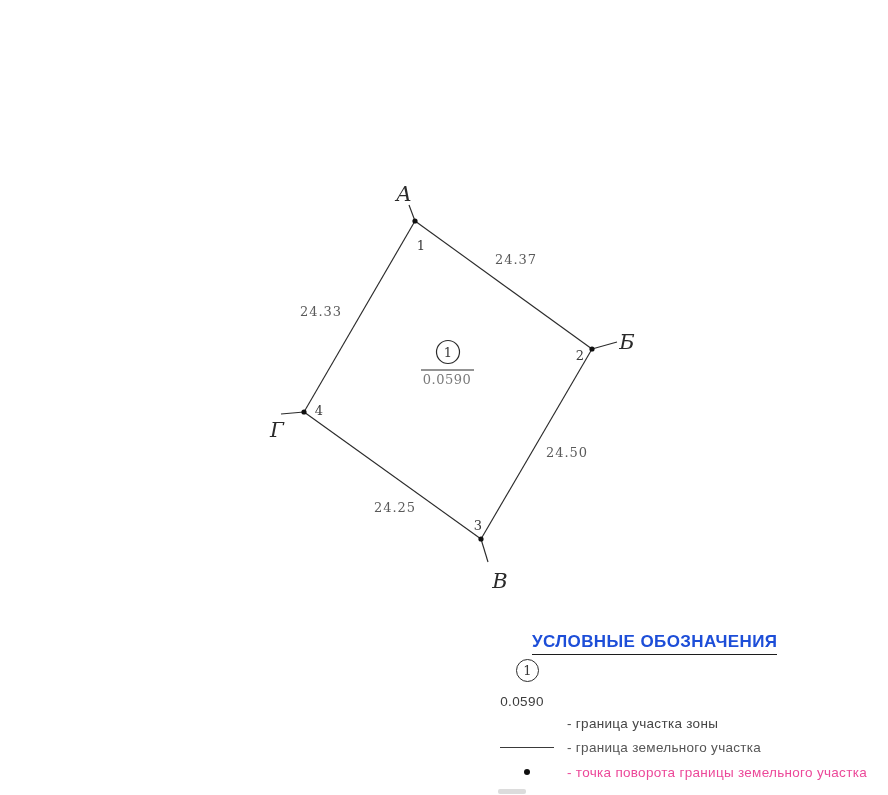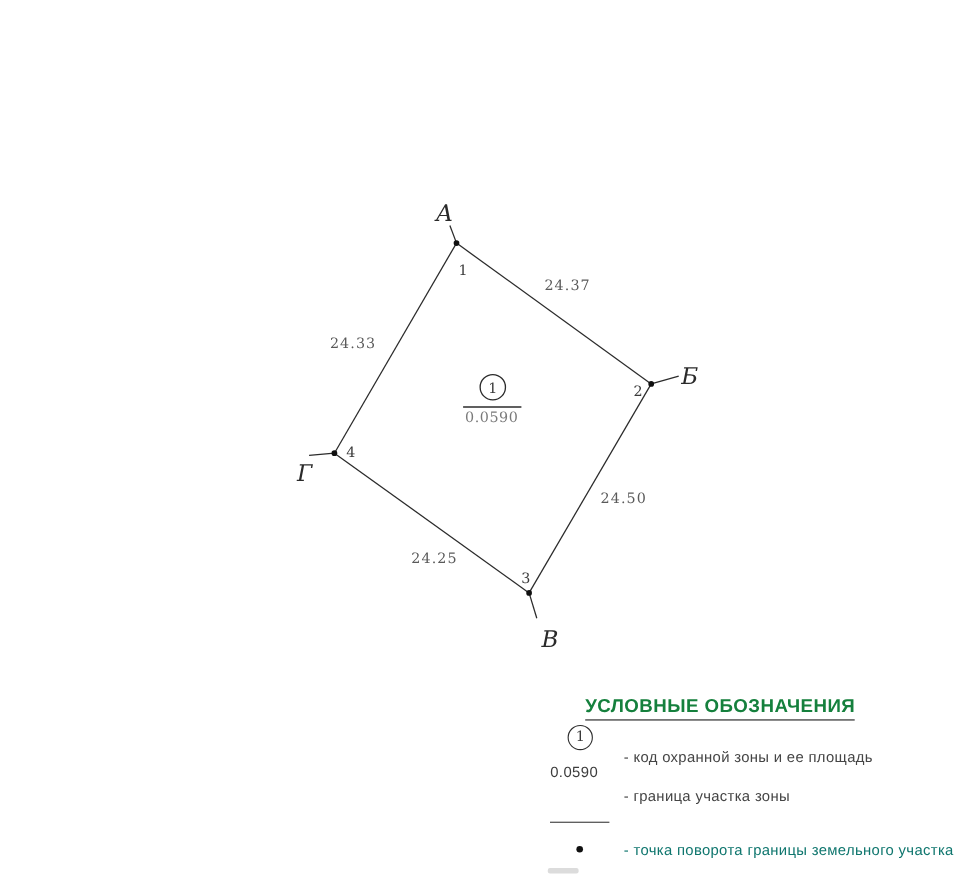--- a/index.html
+++ b/index.html
@@ -19,21 +19,21 @@
   .dot    { fill: #101010; }
   .letter { font: italic 21px "DejaVu Serif", serif; fill: #2a2a2a; text-anchor: middle; }
   .pnum   { font: 13px "DejaVu Serif", serif; fill: #3a3a3a; text-anchor: middle; }
   .len    { font: 13px "DejaVu Serif", serif; fill: #5a5a5a; text-anchor: middle; letter-spacing: 1px; }
   .zc     { stroke: #2b2b2b; stroke-width: 1.2; fill: none; }
   .zarea  { font: 13px "DejaVu Serif", serif; fill: #7a7a7a; text-anchor: middle; letter-spacing: 0.5px; }
 
   
   .legend-title {
     position: absolute; left: 532px; top: 632px;
-    font-size: 17px; font-weight: bold; color: #15803d;
+    font-size: 17px; font-weight: bold; color: #1d4ed8;
     letter-spacing: 0.4px;
     border-bottom: 1.7px solid #1c1c1c; padding-bottom: 2px;
     white-space: nowrap;
   }
   .legend-zone-circle {
     position: absolute; left: 516px; top: 659px;
     width: 21px; height: 21px;
     border: 1.4px solid #2d2d2d; border-radius: 50%;
     text-align: center; line-height: 21px;
     font-family: "DejaVu Serif", serif; font-size: 13px; color: #3a3a3a;
@@ -43,21 +43,21 @@
     text-align: center; font-size: 13.5px; color: #3c3c3c; letter-spacing: 0.4px;
   }
   .legend-label {
     position: absolute; left: 567px;
     font-size: 13.5px; color: #454545; letter-spacing: 0.3px;
     white-space: nowrap;
   }
   .legend-label.row1 { top: 681px; }
   .legend-label.row2 { top: 716px; }
   .legend-label.row3 { top: 740px; color: #555555; }
-  .legend-label.row4 { top: 765px; color: #0f766e; }
+  .legend-label.row4 { top: 765px; color: #ec4899; }
   .legend-line {
     position: absolute; left: 500px; top: 747px; width: 54px;
     border-top: 1.5px solid #3a3a3a;
   }
   .legend-dot {
     position: absolute; left: 524px; top: 769px;
     width: 6px; height: 6px; background: #101010; border-radius: 50%;
   }
   .faint-artifact {
     position: absolute; left: 498px; top: 789px; width: 28px; height: 5px;
@@ -100,20 +100,20 @@
       <text x="447" y="384" class="zarea">0.0590</text>
     </svg>
 
   <div class="legend-title">УСЛОВНЫЕ ОБОЗНАЧЕНИЯ</div>
 
   <div class="legend-zone-circle">
     <span>1</span>
   </div>
   <div class="legend-zone-area">0.0590</div>
 
-  <div class="legend-label row1">- код охранной зоны и ее площадь</div>
   <div class="legend-label row2">- граница участка зоны</div>
   <div class="legend-line"></div>
+  <div class="legend-label row3">- граница земельного участка</div>
   <div class="legend-dot"></div>
   <div class="legend-label row4">- точка поворота границы земельного участка</div>
 
   <div class="faint-artifact"></div>
 </div>
 
 </body></html>

